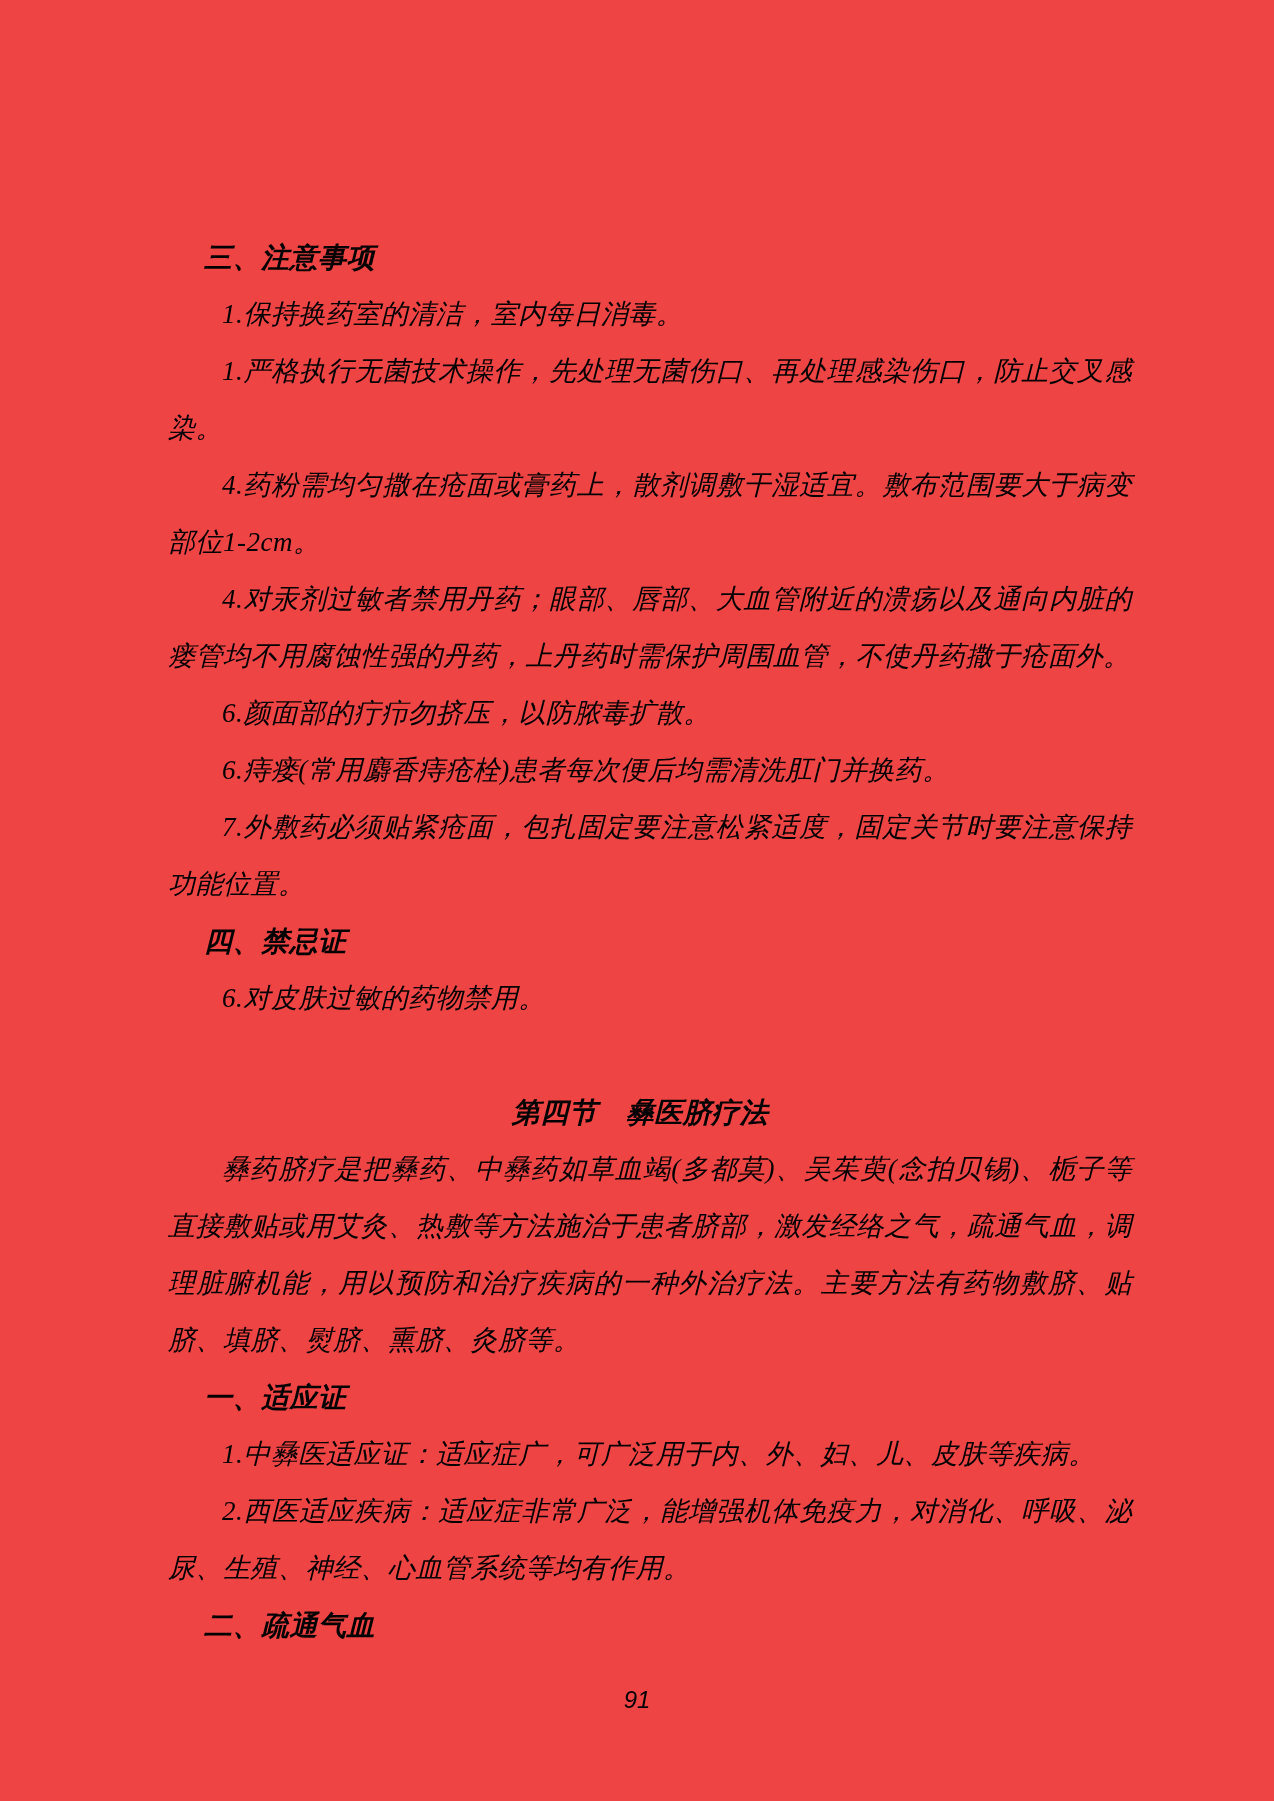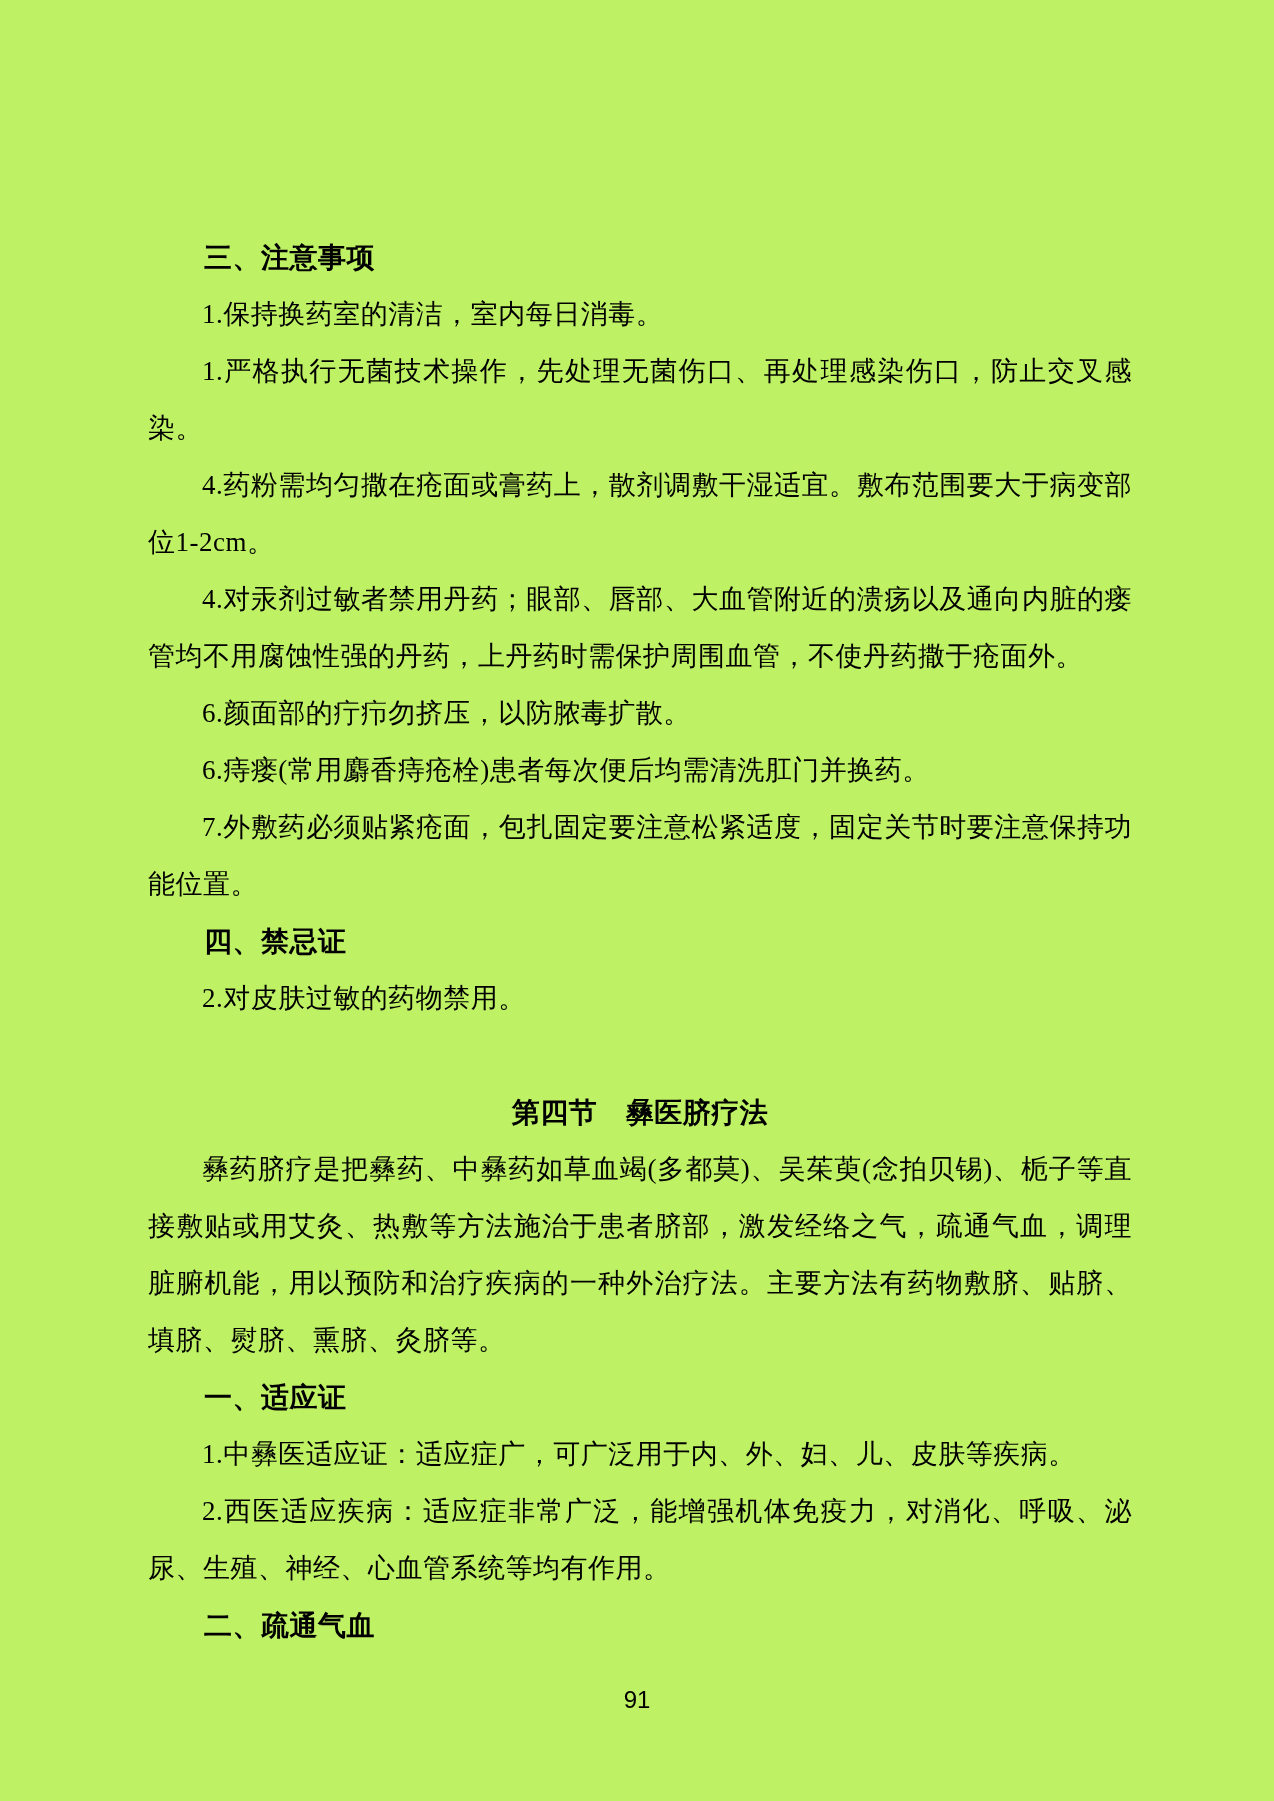--- a/index.html
+++ b/index.html
@@ -4,40 +4,42 @@
 <style>
   html, body {
     margin: 0;
     padding: 0;
     background: #ffffff;
   }
   .page {
     position: relative;
     width: 1274px;
     height: 1801px;
-    background: #bef264;
+    background: #ef4444;
     color: #000000;
     font-family: "Liberation Serif", serif;
     overflow: hidden;
+    font-style: italic;
   }
   .content {
     position: absolute;
     left: 148px;
     top: 229px;
     width: 984px;
   }
   .content p {
     margin: 0;
     font-size: 27px;
     line-height: 57px;
     text-align: justify;
     letter-spacing: 0.5px;
   }
   .content p.body-paragraph {
     text-indent: 2em;
+    margin-left: 20px;
   }
   .content p.section-heading {
     font-weight: bold;
     font-size: 28px;
     text-indent: 2em;
     text-align: left;
   }
   .content p.chapter-title {
     font-weight: bold;
     font-size: 28px;
@@ -63,21 +65,21 @@
   <main class="content" id="doc-body">
       <p class="section-heading">三、注意事项</p>
       <p class="body-paragraph">1.保持换药室的清洁，室内每日消毒。</p>
       <p class="body-paragraph">1.严格执行无菌技术操作，先处理无菌伤口、再处理感染伤口，防止交叉感染。</p>
       <p class="body-paragraph">4.药粉需均匀撒在疮面或膏药上，散剂调敷干湿适宜。敷布范围要大于病变部位1-2cm。</p>
       <p class="body-paragraph">4.对汞剂过敏者禁用丹药；眼部、唇部、大血管附近的溃疡以及通向内脏的瘘管均不用腐蚀性强的丹药，上丹药时需保护周围血管，不使丹药撒于疮面外。</p>
       <p class="body-paragraph">6.颜面部的疔疖勿挤压，以防脓毒扩散。</p>
       <p class="body-paragraph">6.痔瘘(常用麝香痔疮栓)患者每次便后均需清洗肛门并换药。</p>
       <p class="body-paragraph">7.外敷药必须贴紧疮面，包扎固定要注意松紧适度，固定关节时要注意保持功能位置。</p>
       <p class="section-heading">四、禁忌证</p>
-      <p class="body-paragraph">2.对皮肤过敏的药物禁用。</p>
+      <p class="body-paragraph">6.对皮肤过敏的药物禁用。</p>
       <p class="chapter-title">第四节　彝医脐疗法</p>
       <p class="body-paragraph">彝药脐疗是把彝药、中彝药如草血竭(多都莫)、吴茱萸(念拍贝锡)、栀子等直接敷贴或用艾灸、热敷等方法施治于患者脐部，激发经络之气，疏通气血，调理脏腑机能，用以预防和治疗疾病的一种外治疗法。主要方法有药物敷脐、贴脐、填脐、熨脐、熏脐、灸脐等。</p>
       <p class="section-heading">一、适应证</p>
       <p class="body-paragraph">1.中彝医适应证：适应症广，可广泛用于内、外、妇、儿、皮肤等疾病。</p>
       <p class="body-paragraph">2.西医适应疾病：适应症非常广泛，能增强机体免疫力，对消化、呼吸、泌尿、生殖、神经、心血管系统等均有作用。</p>
       <p class="section-heading">二、疏通气血</p>
     </main>
   <div class="page-number">91</div>
 </div>
 

